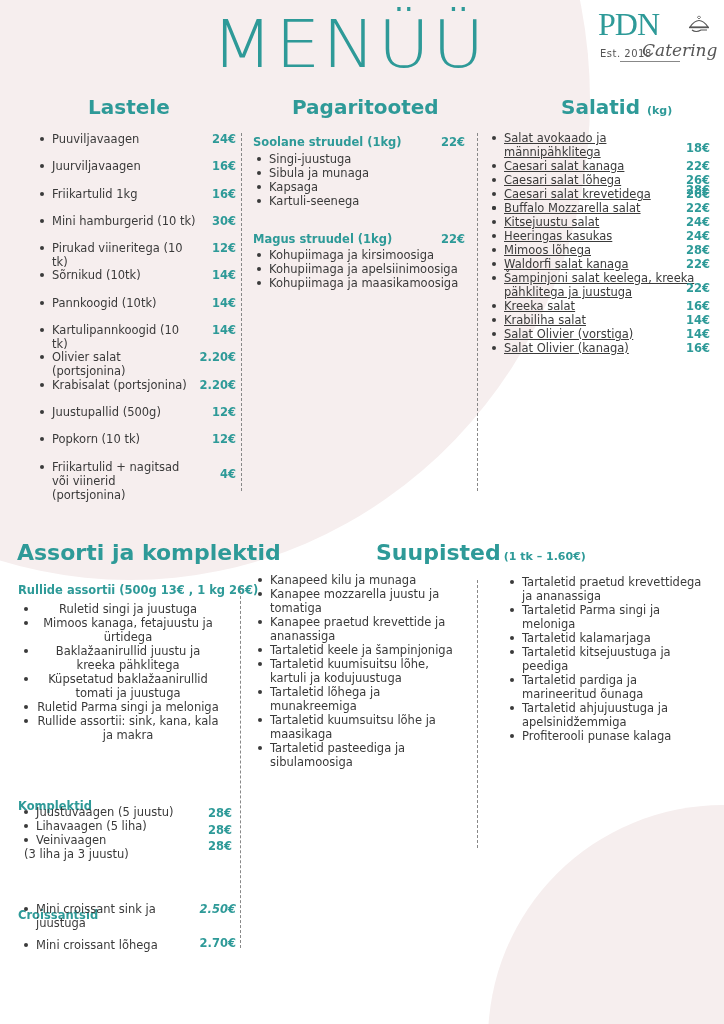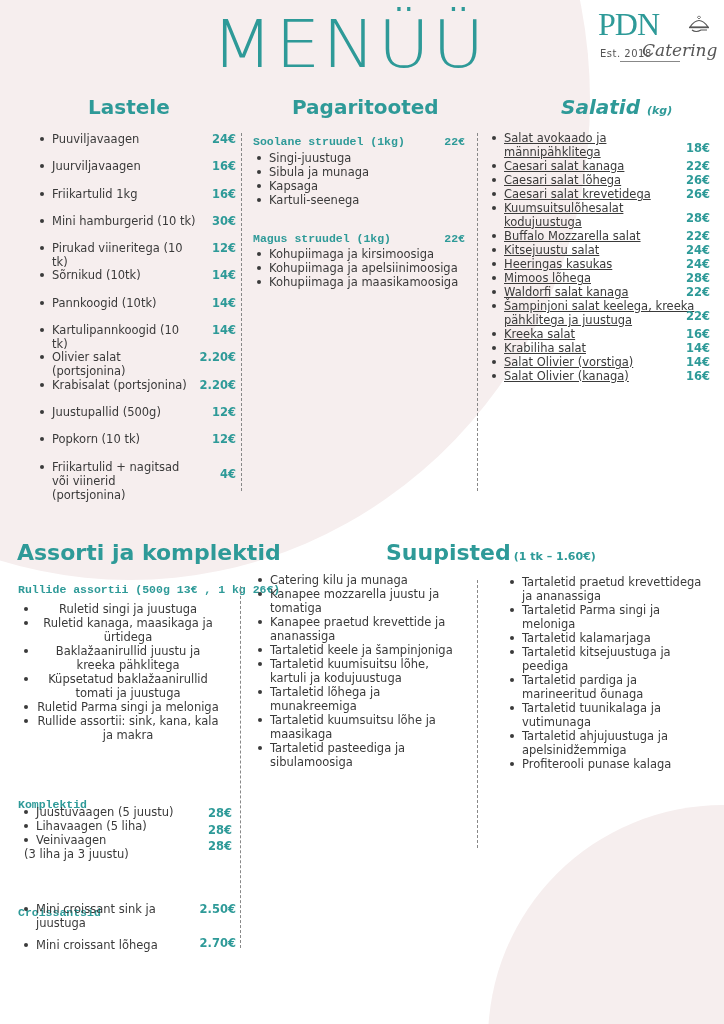--- a/index.html
+++ b/index.html
@@ -34,21 +34,21 @@
   
   .lastele li { height: 27.3px; padding-right: 40px; }
   .lastele li .price { top: 0; }
 
   
   .salatid li { padding-right: 40px; line-height: 20px; }
   .salatid li::before { top: 8px; }
   .salatid li .price { top: 50%; transform: translateY(-50%); }
   .salatid li.two .price { top: auto; bottom: 4px; transform: none; }
 
-  .sub-head { position: relative; font-weight: bold; color: #2e9a98; font-size: 11.5px; font-family: Liberation Mono, monospace; }
+  .sub-head { position: relative; font-weight: bold; color: #2e9a98; font-size: 11.5px; }
   .sub-head .price { top: 0; }
 
   .dense li { line-height: 16px; }
   .dense li::before { top: 6px; }
 
   .komplektid li { padding-right: 40px; }
 
   .footer { left: 20px; top: 1033px; font-size: 11px; color: #333; }
 </style>
 </head>
@@ -103,80 +103,79 @@
 <div class="layer" style="left:253px; top:232px; width:212px;">
   <div class="sub-head"><span>Magus struudel (1kg)</span><span class="price">22€</span></div>
   <ul class="items dense" style="margin-top:2px; width:230px;">
     <li>Kohupiimaga ja kirsimoosiga</li>
     <li>Kohupiimaga ja apelsiinimoosiga</li>
     <li>Kohupiimaga ja maasikamoosiga</li>
   </ul>
 </div>
 <div class="divider" style="left:477px; top:133px; height:358px;"></div>
 
-<div class="layer section-title" style="left:561px; top:95px;font-style:italic;"><span>Salatid</span> <span class="sub">(kg)</span></div>
+<div class="layer section-title" style="left:561px; top:95px;"><span>Salatid</span> <span class="sub">(kg)</span></div>
 <ul class="layer items salatid" style="left:488px; top:131px; width:222px;text-decoration:underline;">
   <li class="two"><span>Salat avokaado ja männipähklitega</span><span class="price">18€</span></li>
   <li><span>Caesari salat kanaga</span><span class="price">22€</span></li>
   <li><span>Caesari salat lõhega</span><span class="price">26€</span></li>
   <li><span>Caesari salat krevetidega</span><span class="price">26€</span></li>
-  <li class="two"><span>Kuumsuitsulõhesalat kodujuustuga</span><span class="price">28€</span></li>
+  <li class="two"><span class="price">28€</span></li>
   <li><span>Buffalo Mozzarella salat</span><span class="price">22€</span></li>
   <li><span>Kitsejuustu salat</span><span class="price">24€</span></li>
   <li><span>Heeringas kasukas</span><span class="price">24€</span></li>
   <li><span>Mimoos lõhega</span><span class="price">28€</span></li>
   <li><span>Waldorfi salat kanaga</span><span class="price">22€</span></li>
   <li class="two" style="padding-right:10px;"><span>Šampinjoni salat keelega, kreeka pähklitega ja juustuga</span><span class="price">22€</span></li>
   <li><span>Kreeka salat</span><span class="price">16€</span></li>
   <li><span>Krabiliha salat</span><span class="price">14€</span></li>
   <li><span>Salat Olivier (vorstiga)</span><span class="price">14€</span></li>
   <li><span>Salat Olivier (kanaga)</span><span class="price">16€</span></li>
 </ul>
 
 <div class="layer section-title big-title" style="left:17px; top:540px;">Assorti ja komplektid</div>
 <div class="layer sub-head" style="left:18px; top:583px;">Rullide assortii (500g 13€ , 1 kg 26€)</div>
 <ul class="layer items dense" style="left:20px; top:602px; width:200px;text-align:center;">
   <li>Ruletid singi ja juustuga</li>
-  <li>Ruletid kanaga, maasikaga ja ürtidega</li>
+  <li>Mimoos kanaga, fetajuustu ja ürtidega</li>
   <li>Baklažaanirullid juustu ja kreeka pähklitega</li>
   <li>Küpsetatud baklažaanirullid tomati ja juustuga</li>
   <li>Ruletid Parma singi ja meloniga</li>
   <li>Rullide assortii: sink, kana, kala ja makra</li>
 </ul>
 
 <div class="layer sub-head" style="left:18px; top:785px;">Komplektid</div>
 <ul class="layer items dense komplektid" style="left:20px; top:805px; width:212px;">
   <li><span>Juustuvaagen (5 juustu)</span><span class="price" style="top:1px;">28€</span></li>
   <li><span>Lihavaagen (5 liha)</span><span class="price" style="top:4px;">28€</span></li>
   <li><span>Veinivaagen</span><br><span style="margin-left:-12px;">(3 liha ja 3 juustu)</span><span class="price" style="top:6px;">28€</span></li>
 </ul>
 
 <div class="layer sub-head" style="left:18px; top:880px;">Croissantsid</div>
 <ul class="layer items dense" style="left:20px; top:902px; width:216px;">
-  <li style="padding-right:56px;"><span>Mini croissant sink ja juustuga</span><span class="price" style="top:0;">2.50€</span></li>
+  <li style="padding-right:56px;"><span>Mini croissant sink ja juustuga</span><span class="price" style="top:0;font-style:italic;">2.50€</span></li>
   <li style="margin-top:8px;"><span>Mini croissant lõhega</span><span class="price" style="top:-2px;">2.70€</span></li>
 </ul>
 <div class="divider" style="left:240px; top:586px; height:362px;"></div>
 
-<div class="layer section-title big-title" style="left:386px; top:540px;text-align:right;"><span>Suupisted</span><span class="sub" style="margin-left:3px;">(1 tk – 1.60€)</span></div>
+<div class="layer section-title big-title" style="left:376px; top:540px;text-align:right;"><span>Suupisted</span><span class="sub" style="margin-left:3px;">(1 tk – 1.60€)</span></div>
 <ul class="layer items dense" style="left:254px; top:573px; width:200px;">
-  <li>Catering kilu ja munaga</li>
+  <li>Kanapeed kilu ja munaga</li>
   <li>Kanapee mozzarella juustu ja tomatiga</li>
   <li>Kanapee praetud krevettide ja ananassiga</li>
   <li>Tartaletid keele ja šampinjoniga</li>
   <li>Tartaletid kuumisuitsu lõhe, kartuli ja kodujuustuga</li>
   <li>Tartaletid lõhega ja munakreemiga</li>
   <li>Tartaletid kuumsuitsu lõhe ja maasikaga</li>
   <li>Tartaletid pasteediga ja sibulamoosiga</li>
 </ul>
 <div class="divider" style="left:477px; top:580px; height:268px;"></div>
 <ul class="layer items dense" style="left:506px; top:575px; width:200px;">
   <li>Tartaletid praetud krevettidega ja ananassiga</li>
   <li>Tartaletid Parma singi ja meloniga</li>
   <li>Tartaletid kalamarjaga</li>
   <li>Tartaletid kitsejuustuga ja peediga</li>
   <li>Tartaletid pardiga ja marineeritud õunaga</li>
-  <li>Tartaletid tuunikalaga ja vutimunaga</li>
   <li>Tartaletid ahjujuustuga ja apelsinidžemmiga</li>
   <li>Profiterooli punase kalaga</li>
 </ul>
 
 <div class="layer footer">PDN Catering OÜ</div>
 
 </body></html>

